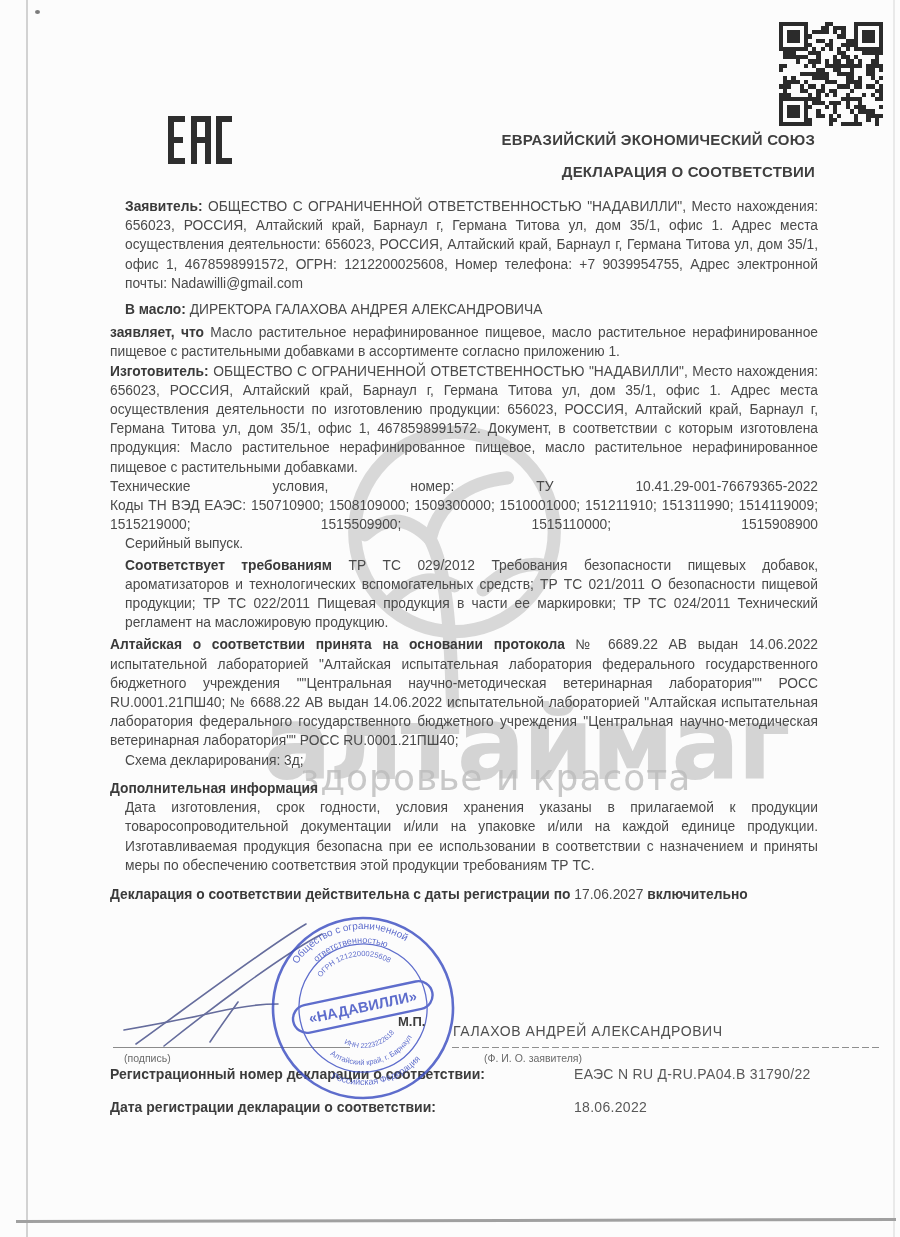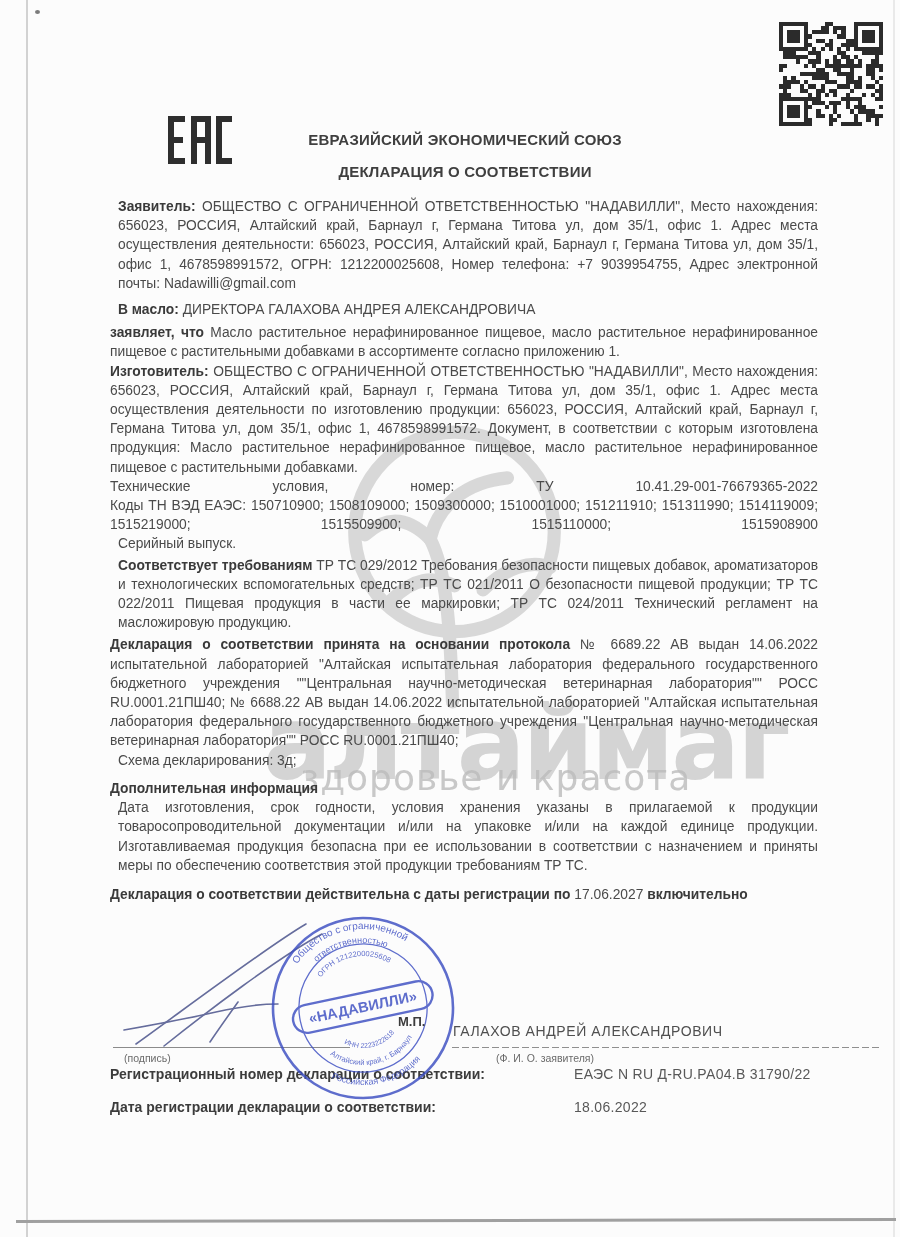--- a/index.html
+++ b/index.html
@@ -20,43 +20,43 @@
   .speck{position:absolute;left:35px;top:10px;width:5px;height:4px;background:#5a5a5a;border-radius:50%;opacity:.8;}
   
   .wm-logo{position:absolute;left:332px;top:425px;width:245px;height:285px;opacity:.55;z-index:0;color:var(--wm);}
   .wm-brand{position:absolute;left:263px;top:642px;font-size:102px;font-weight:bold;line-height:108px;
     letter-spacing:-3px;color:var(--wm);opacity:.62;z-index:0;font-family:"DejaVu Sans",sans-serif;margin-top:48px;}
   .wm-tagline{position:absolute;left:300px;top:757px;font-size:36px;color:var(--wm);opacity:.8;z-index:0;
     letter-spacing:1px;font-family:"DejaVu Sans",sans-serif;}
   
   .qr{position:absolute;left:779px;top:22px;width:104px;height:104px;z-index:2;}
   .eac{position:absolute;left:168px;top:111px;width:64px;height:58px;z-index:2;color:#2e2e2e;}
-  .doc-title{position:absolute;left:115px;width:700px;text-align:center;font-weight:bold;font-size:15px;
+  .doc-title{position:absolute;left:115px;width:700px;text-align:right;font-weight:bold;font-size:15px;
     color:#3f3f3f;letter-spacing:.2px;z-index:2;}
   .t1{top:131px;} .t2{top:163px;}
   
   .bodycol{position:absolute;left:110px;top:197px;width:708px;z-index:1;
     font-size:13.8px;line-height:19.2px;text-align:justify;}
   .bodycol b{color:var(--ink-bold);}
-  .sect{margin:0 0 6px 8px;}
+  .sect{margin:0 0 6px 15px;}
   .tight{margin:0;}
   .mb4{margin-bottom:4px;}
   .full-just{text-align:justify;text-align-last:justify;}
   .left-last{text-align-last:left;}
   
   .sig-ink{position:absolute;left:118px;top:918px;width:250px;height:130px;z-index:3;}
   .stamp{position:absolute;left:268px;top:913px;width:190px;height:190px;z-index:3;color:var(--stamp-blue);opacity:.82;}
   .mp{position:absolute;left:356px;top:1014px;z-index:4;font-size:13px;font-weight:bold;color:#3c3c3c;padding-left:42px;}
   .signer-name{position:absolute;left:453px;top:1023px;z-index:2;font-size:14px;color:#4f4f4f;letter-spacing:.6px;white-space:nowrap;}
   .line-sig{position:absolute;left:113px;top:1047px;width:237px;height:1px;background:#8b8b8b;z-index:2;}
   .line-fio{position:absolute;left:452px;top:1047px;width:428px;height:1px;z-index:2;
     background:repeating-linear-gradient(90deg,#8f8f8f 0 7px,transparent 7px 10px);}
   .cap{position:absolute;z-index:2;font-size:10.5px;color:#6a6a6a;}
   .cap-sig{left:124px;top:1052px;}
-  .cap-fio{left:496px;top:1052px;}
+  .cap-fio{left:484px;top:1052px;}
   
   .reg-label{position:absolute;left:110px;z-index:2;font-size:14px;font-weight:bold;color:#3c3c3c;}
   .reg-value{position:absolute;left:574px;z-index:2;font-size:14px;color:#585858;letter-spacing:.3px;white-space:nowrap;}
   .r1{top:1066px;} .r2{top:1092px;margin-top:7px;}
 </style>
 </head>
 <body>
 
 <div class="page">
 
@@ -443,21 +443,21 @@
     <p class="tight full-just">Технические условия, номер: ТУ 10.41.29-001-76679365-2022</p>
     <p class="tight full-just">Коды ТН ВЭД ЕАЭС: 150710900; 1508109000; 1509300000; 1510001000; 151211910; 151311990; 1514119009; 1515219000; 1515509900; 1515110000; 1515908900</p>
     <p class="sect" style="margin-bottom:2px">Серийный выпуск.</p>
 
     <p class="sect" style="margin-bottom:3px">
       <b>Соответствует требованиям</b>
       <span>ТР ТС 029/2012 Требования безопасности пищевых добавок, ароматизаторов и технологических вспомогательных средств; ТР ТС 021/2011 О безопасности пищевой продукции; ТР ТС 022/2011 Пищевая продукция в части ее маркировки; ТР ТС 024/2011 Технический регламент на масложировую продукцию.</span>
     </p>
 
     <p class="tight">
-      <b>Декларация о соответствии принята на основании протокола</b>
+      <b>Алтайская о соответствии принята на основании протокола</b>
       <span>№ 6689.22 АВ выдан 14.06.2022 испытательной лабораторией "Алтайская испытательная лаборатория федерального государственного бюджетного учреждения ""Центральная научно-методическая ветеринарная лаборатория"" РОСС RU.0001.21ПШ40; № 6688.22 АВ выдан 14.06.2022 испытательной лабораторией "Алтайская испытательная лаборатория федерального государственного бюджетного учреждения "Центральная научно-методическая ветеринарная лаборатория"" РОСС RU.0001.21ПШ40;</span>
     </p>
     <p class="sect left-last" style="margin-bottom:9px">Схема декларирования: 3д;</p>
 
     <p class="tight"><b>Дополнительная информация</b></p>
     <p class="sect" style="margin-bottom:10px">Дата изготовления, срок годности, условия хранения указаны в прилагаемой к продукции товаросопроводительной документации и/или на упаковке и/или на каждой единице продукции. Изготавливаемая продукция безопасна при ее использовании в соответствии с назначением и приняты меры по обеспечению соответствия этой продукции требованиям ТР ТС.</p>
 
     <p class="tight">
       <b>Декларация о соответствии действительна с даты регистрации по</b>
       <span>17.06.2027</span>

